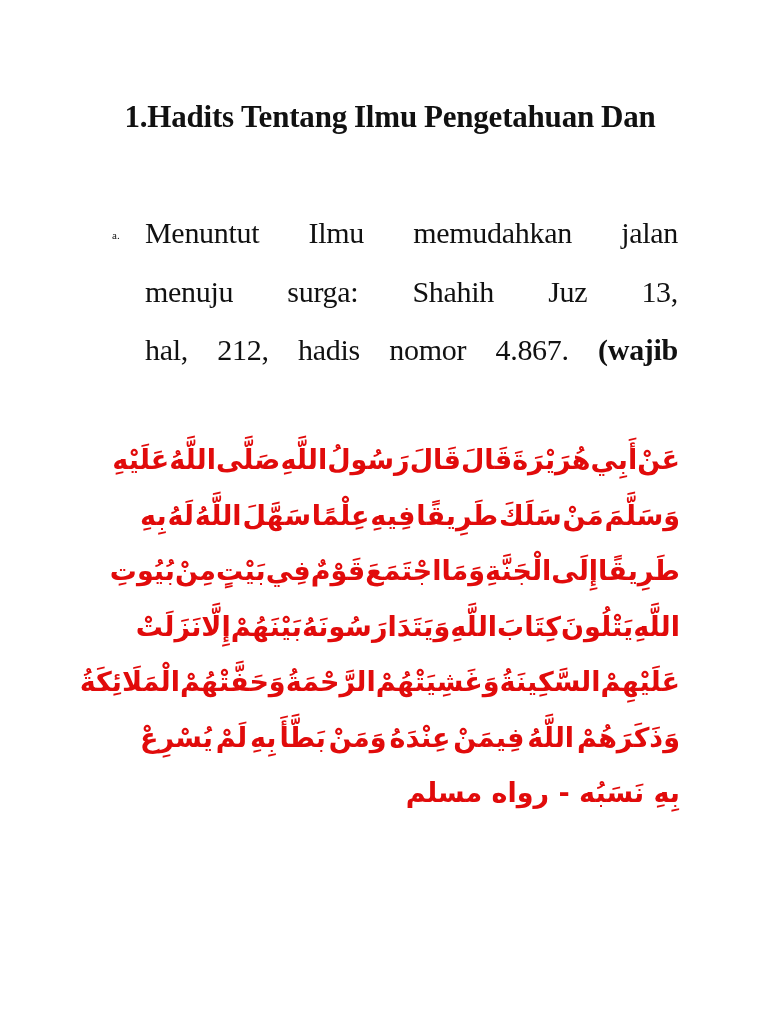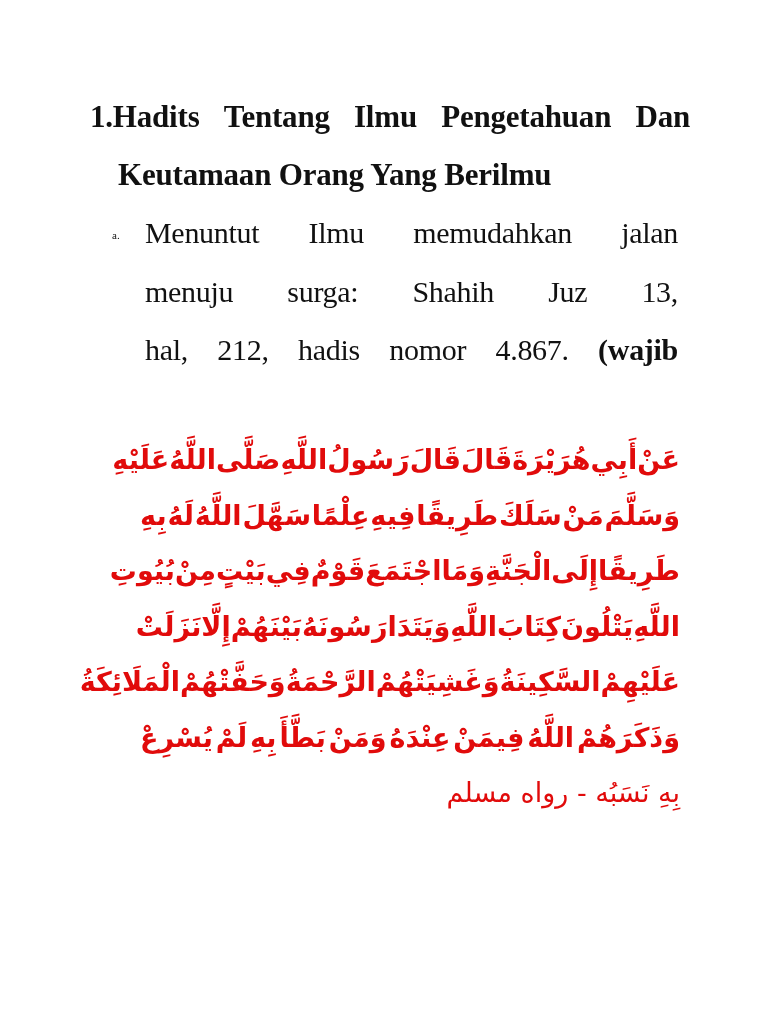--- a/index.html
+++ b/index.html
@@ -27,22 +27,23 @@
       left: 90px;
       top: 88px;
       width: 600px;
       font-weight: bold;
       font-size: 31px;
       line-height: 58px;
       letter-spacing: -0.2px;
     }
     .heading .line1 {
       display: flex;
-      justify-content: space-between;
-      white-space: nowrap;
+      justify-content: center;
+      white-space: nowrap;
+      gap: 7px;
     }
     .heading .line2 {
       padding-left: 28px;
       white-space: nowrap;
     }
     .item-marker {
       position: absolute;
       left: 112px;
       top: 228px;
       font-size: 11px;
@@ -76,37 +77,36 @@
       font-size: 27px;
       line-height: 55.5px;
     }
     .arabic .aline {
       display: flex;
       justify-content: space-between;
       white-space: nowrap;
     }
     .arabic .aline.last {
       justify-content: flex-start;
-      font-weight: normal;
+      font-weight: bold;
     }
   </style>
 </head>
 <body>
 
 <div class="page">
 
   <div class="heading">
     <div class="line1">
       <span>1.Hadits</span>
       <span>Tentang</span>
       <span>Ilmu</span>
       <span>Pengetahuan</span>
       <span>Dan</span>
     </div>
-    <div class="line2">Keutamaan Orang Yang Berilmu</div>
   </div>
 
   <div class="item-marker">a.</div>
 
   <div class="body-text">
     <div class="jline">
       <span>Menuntut</span>
       <span>Ilmu</span>
       <span>memudahkan</span>
       <span>jalan</span>

